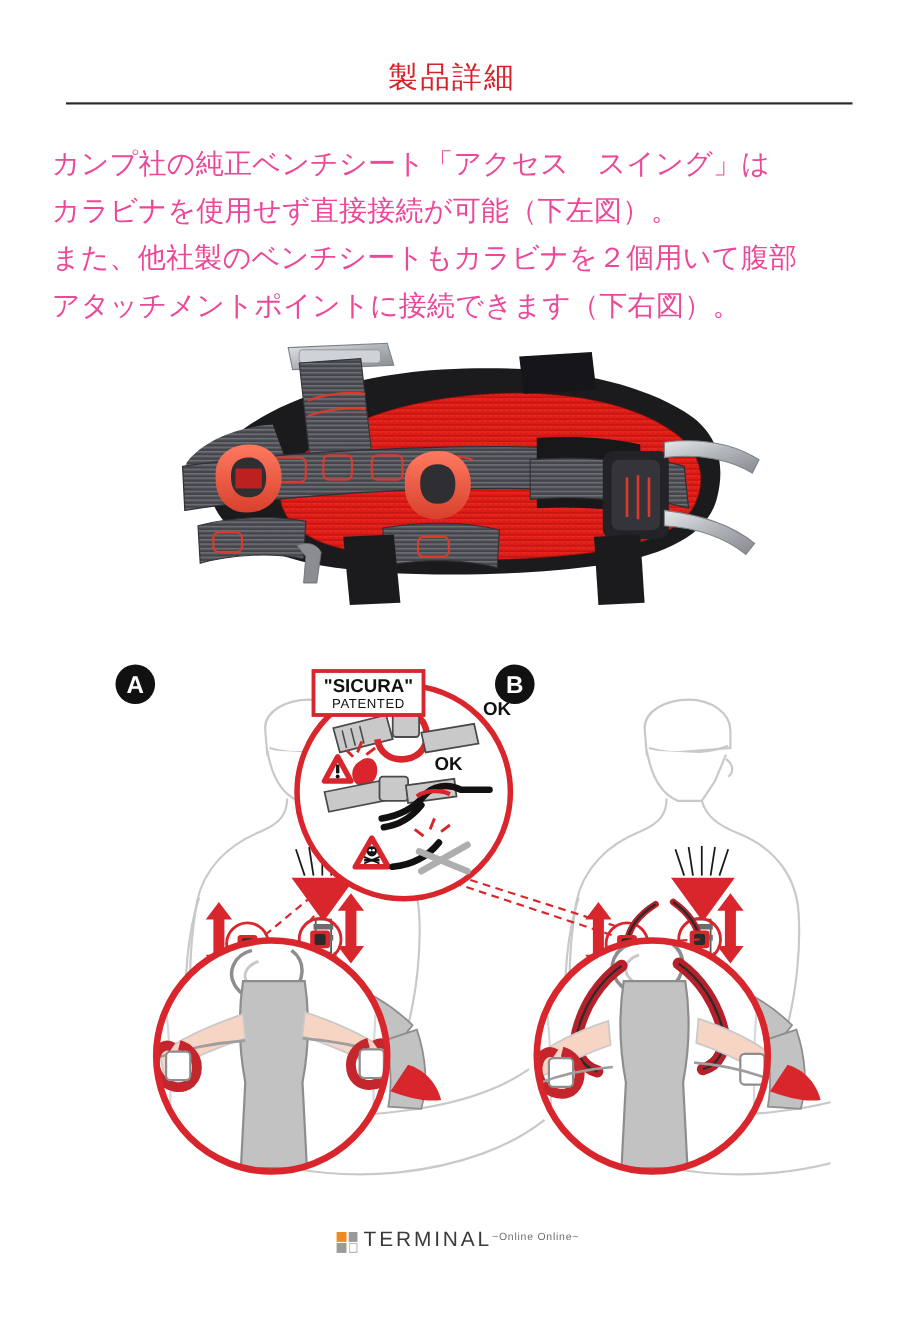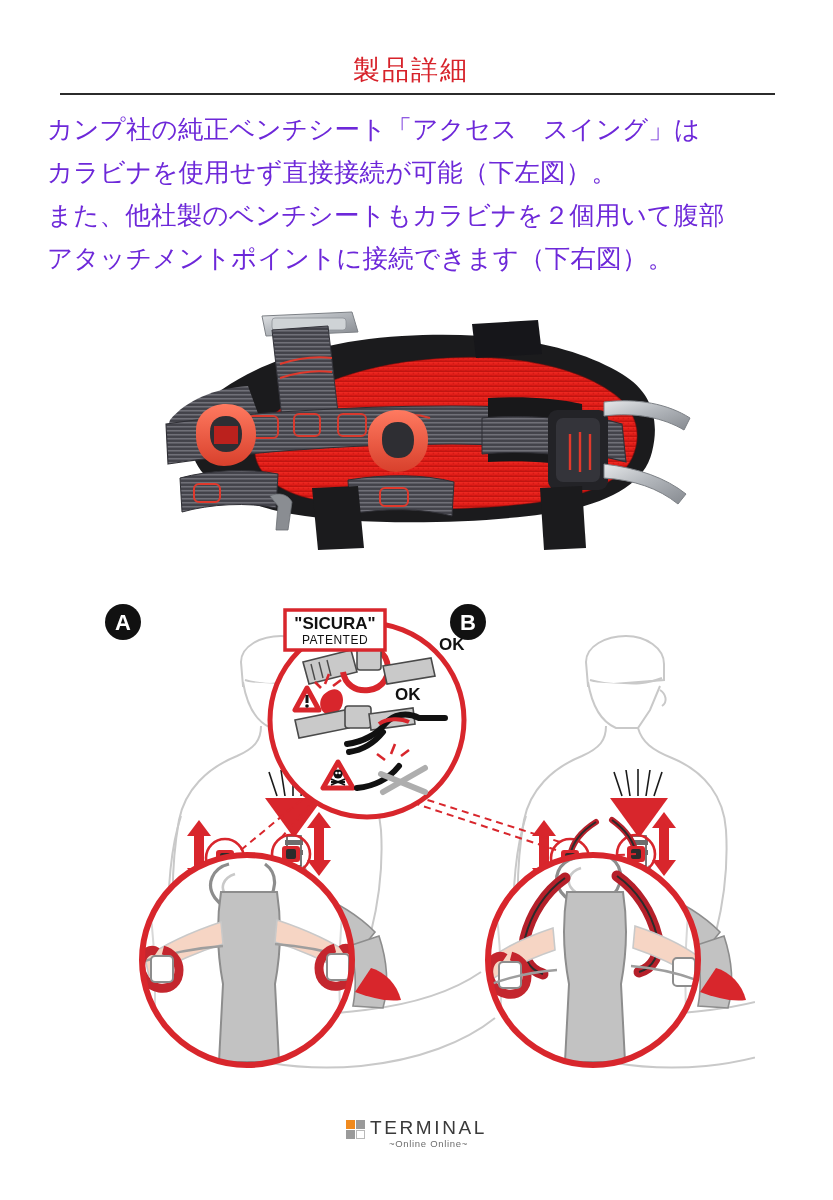--- a/index.html
+++ b/index.html
@@ -20,22 +20,22 @@
     font-size:27px;font-weight:400;letter-spacing:2px;
     font-family:"DejaVu Sans","Liberation Sans",sans-serif;
   }
   .rule{
     position:absolute;left:60px;top:93px;width:715px;height:0;
     border-top:2px solid #2b2b2b;
   }
 
   
   .lede{
-    position:absolute;left:47px;top:108px;width:760px;
-    font-size:25.5px;line-height:43px;color:#6d28d9;
+    position:absolute;left:47px;top:128px;width:760px;
+    font-size:25.5px;line-height:43px;color:#ec4899;
     font-family:"DejaVu Sans","Liberation Sans",sans-serif;
     white-space:pre-wrap;letter-spacing:.2px;
   }
 
   
   .photo-wrap{position:absolute;left:152px;top:302px;width:540px;height:262px;}
   .photo-wrap svg{display:block;}
 
   
   .diagram-wrap{position:absolute;left:95px;top:592px;width:660px;height:478px;}
@@ -49,21 +49,21 @@
   .logo{display:flex;align-items:flex-start;gap:5px;}
   .logo-mark{
     width:19px;height:19px;margin-top:2px;
     display:grid;grid-template-columns:1fr 1fr;grid-template-rows:1fr 1fr;gap:1.5px;
   }
   .sq{width:100%;height:100%;}
   .sq.a{background:#f08a1e;}
   .sq.b{background:#9a9a9a;}
   .sq.c{background:#9a9a9a;}
   .sq.d{background:#ffffff;box-shadow:inset 0 0 0 1px #b9b9b9;}
-  .logo-text{display:flex;flex-direction:column;line-height:1;}
+  .logo-text{display:flex;flex-direction:row;line-height:1;}
   .logo-word{
     font-size:19px;letter-spacing:2.6px;color:#3a3a3a;font-weight:400;
     font-family:"Liberation Sans",sans-serif;
   }
   .logo-sub{
     font-size:9.5px;letter-spacing:.7px;color:#6d6d6d;margin-top:2px;
     text-align:center;font-family:"Liberation Sans",sans-serif;
   }
 </style>
 </head>

